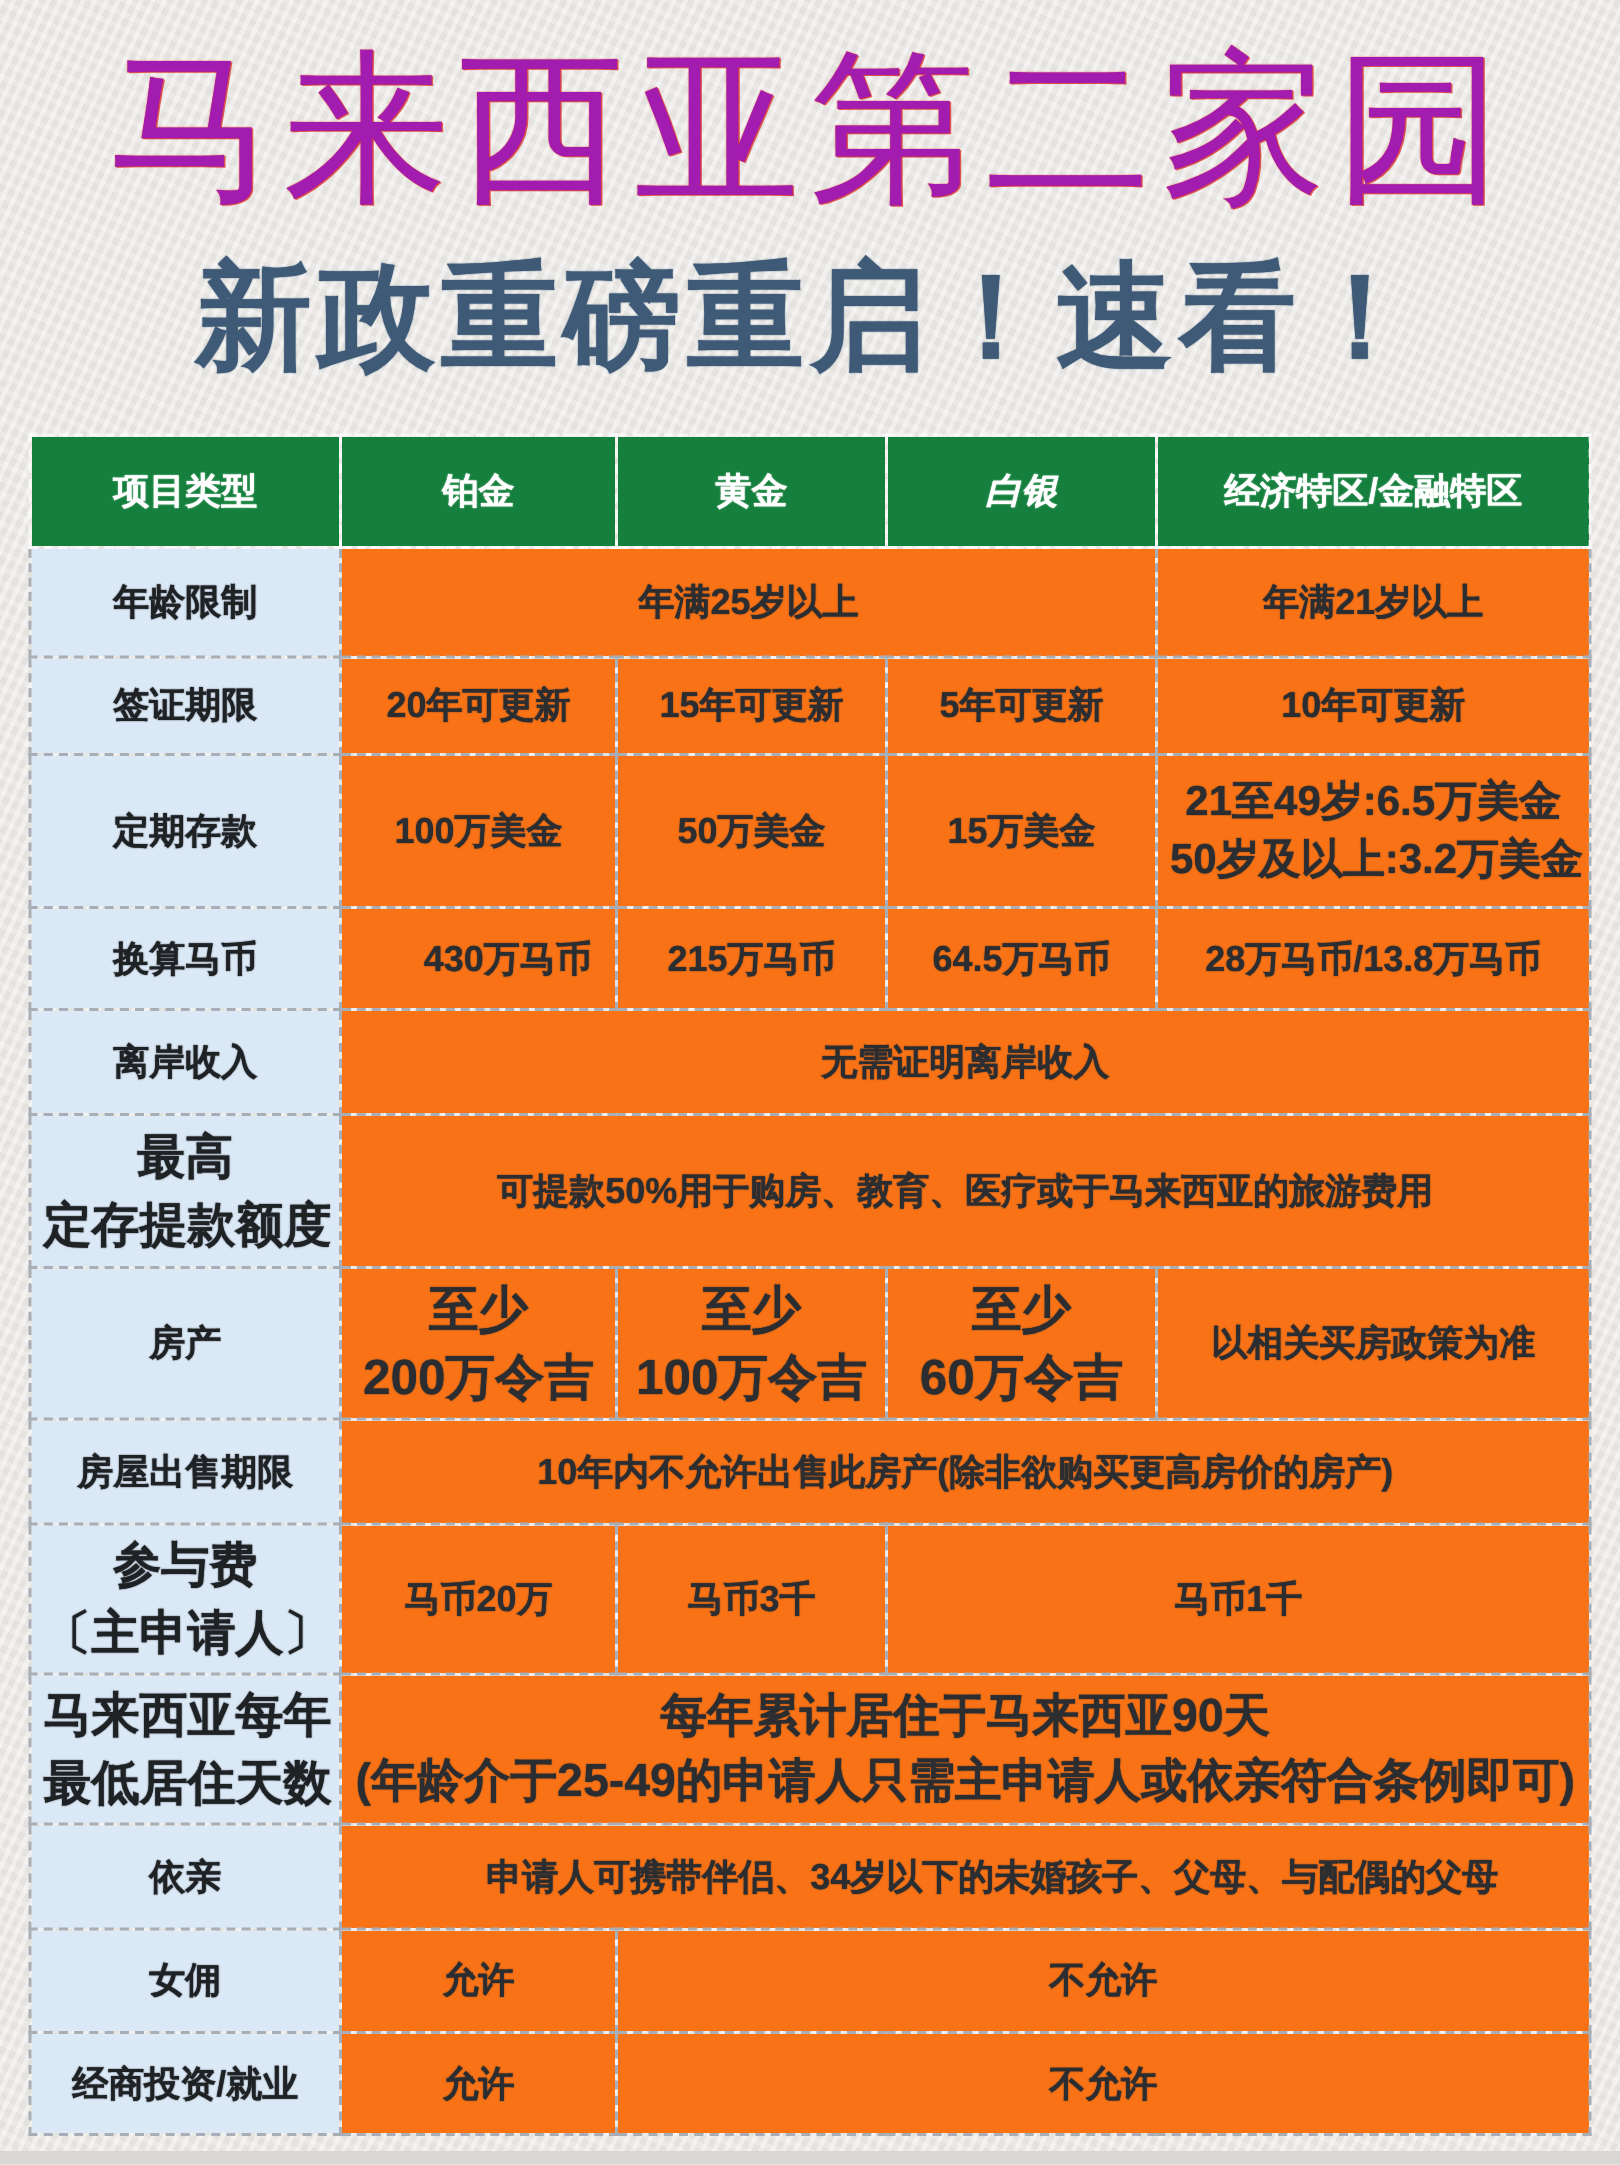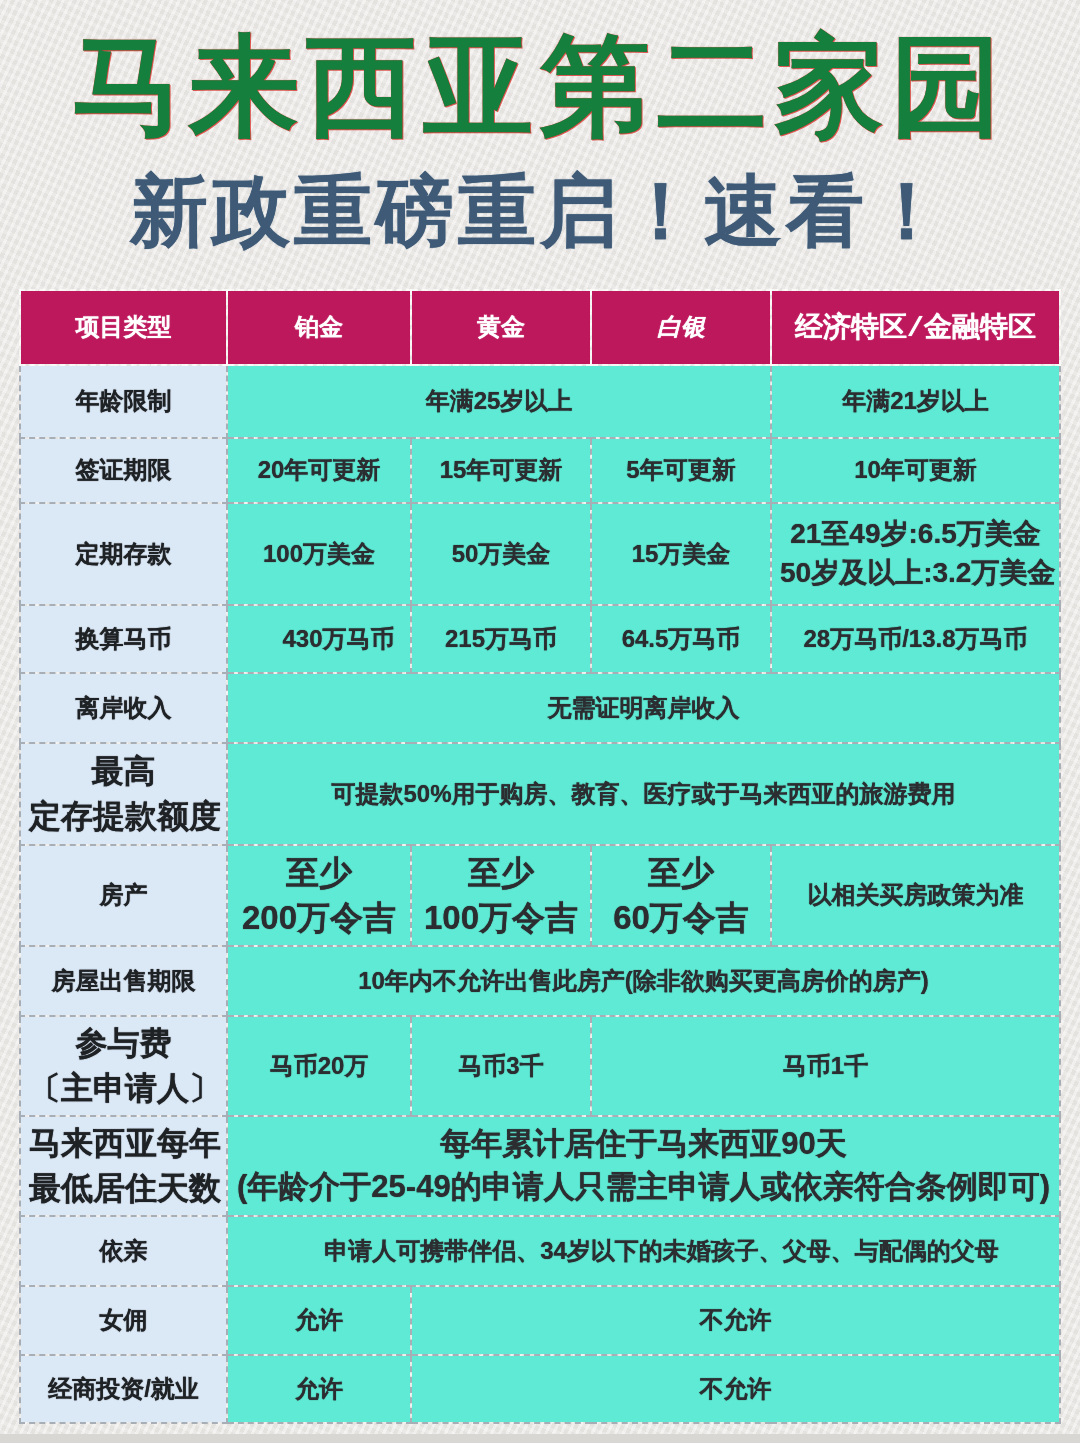--- a/index.html
+++ b/index.html
@@ -12,23 +12,23 @@
       repeating-linear-gradient(115deg, rgba(255,255,255,0.35) 0 3px, rgba(0,0,0,0.015) 3px 7px),
       repeating-linear-gradient(25deg, rgba(255,255,255,0.18) 0 4px, rgba(0,0,0,0.01) 4px 9px);
     overflow:hidden;
     position:relative;
   }
   .poster { padding-top:14px; }
   .title {
     text-align:center;
     font-size:110px;
     line-height:1.3;
-    font-weight:700;
+    font-weight:400;
     letter-spacing:7px;
-    color:#15803d;
+    color:#a21caf;
     text-shadow:0 0 1px #d8231d, 1px 1px 0 rgba(216,35,29,.7);
   }
   .subtitle {
     text-align:center;
     font-size:78px;
     line-height:1.25;
     font-weight:900;
     letter-spacing:4px;
     margin-top:6px;
     color:#3e5a76;
@@ -43,35 +43,35 @@
   th, td {
     border:2px dashed #a7aeb6;
     text-align:center;
     vertical-align:middle;
     font-weight:bold;
     padding:4px 8px;
     white-space:nowrap;
     overflow:hidden;
   }
   thead th {
-    background:#be185d;
+    background:#15803d;
     color:#ffffff;
     font-size:36px;
     height:75px;
     border-color:rgba(255,255,255,0.65);
     text-shadow:0 0 1px #fff;
   }
   td.label-cell {
     background:#dbe8f6;
     color:#1f2225;
     font-size:34px;
     text-shadow:0 0 1px #1f2225;
   }
   td.data-cell {
-    background:#5eead4;
+    background:#f97316;
     color:#2b2d30;
     font-size:33px;
     text-shadow:0 0 1px #2b2d30;
   }
   .ln { white-space:nowrap; line-height:1.38; }
   .bottom-strip {
     position:absolute; left:0; bottom:0; width:1080px; height:9px;
     background:#d9d7d3;
   }
 </style>
@@ -89,21 +89,21 @@
         <col style="width:180px">
         <col style="width:180px">
         <col style="width:289px">
     </colgroup>
     <thead>
       <tr>
         <th style="font-size: 24px;">项目类型</th>
         <th style="font-size: 24px;">铂金</th>
         <th style="font-size: 24px;">黄金</th>
         <th style="font-size: 24px; font-style: italic;">白银</th>
-        <th style="font-size: 28px; font-family: Liberation Mono, monospace;">经济特区/金融特区</th>
+        <th style="font-size: 24px;">经济特区/金融特区</th>
       </tr>
     </thead>
     <tbody id="tbody">
         <tr style="height: 73px;">
           <td class="label-cell" style="font-size: 24px;">年龄限制</td>
           <td class="data-cell" colspan="3" style="font-size: 24px;">年满25岁以上</td>
           <td class="data-cell" colspan="1" style="font-size: 24px;">年满21岁以上</td>
         </tr>
         <tr style="height: 65px;">
           <td class="label-cell" style="font-size: 24px; margin-top: 26px;">签证期限</td>

